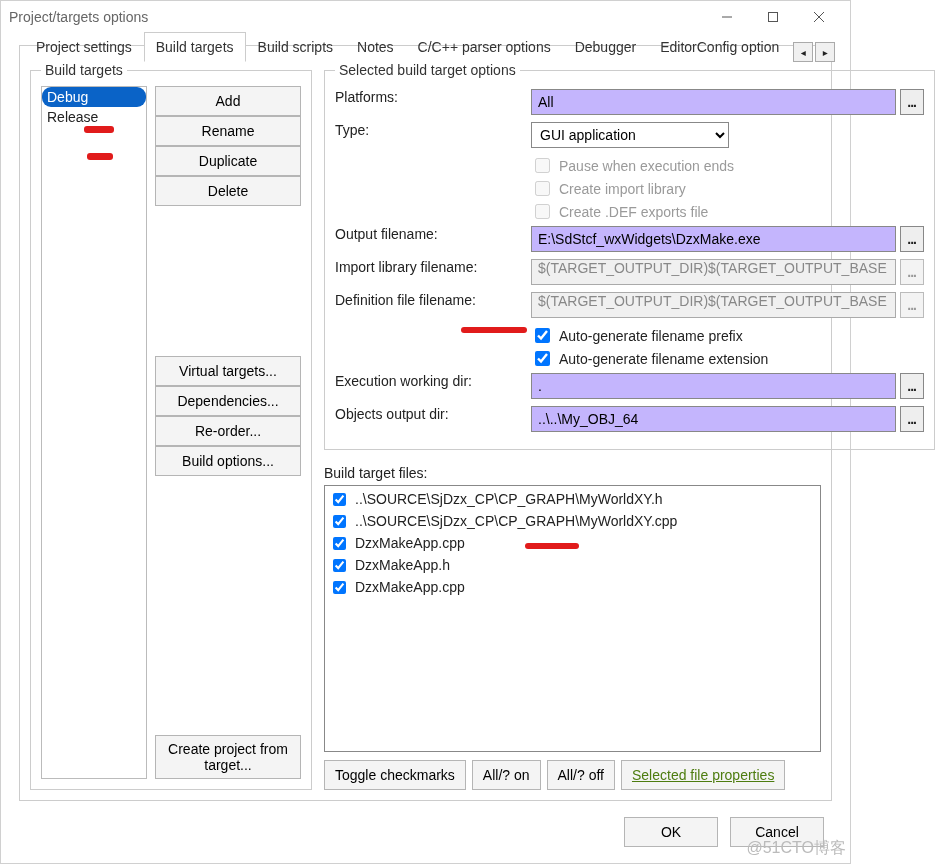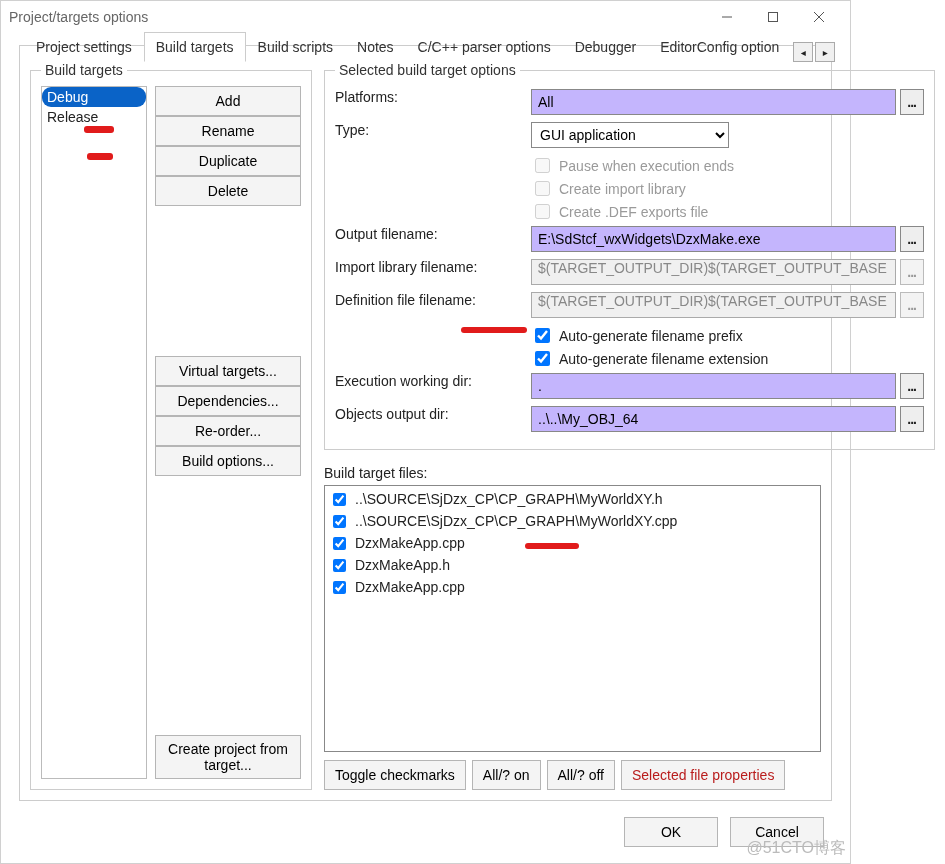--- a/index.html
+++ b/index.html
@@ -42,21 +42,21 @@
   .check-row { display:flex; align-items:center; gap:6px; margin:2px 0 2px 0; }
   .check-row.disabled { color:#9a9a9a; }
   .check-row input[type=checkbox] { width:15px; height:15px; }
   .chk-group { margin-left:196px; margin-top:2px; margin-bottom:4px; }
   .files-area { flex:1; display:flex; flex-direction:column; min-height:0; }
   .files-label { margin-bottom:4px; }
   .files-list { flex:1; border:1px solid #888; overflow-y:scroll; padding:2px 4px; background:#fff; }
   .files-list .file-row { display:flex; align-items:center; gap:6px; height:22px; }
   .files-buttons { display:flex; gap:6px; margin-top:8px; }
   .files-buttons button.win { flex:0 0 auto; }
-  .files-buttons .sel-prop { flex:1; color:#b91c1c; }
+  .files-buttons .sel-prop { flex:1; color:#4d7c0f;text-decoration:underline; }
   .footer { position:absolute; bottom:16px; right:26px; display:flex; gap:12px; }
   .footer button.win { width:94px; }
   .redmark { position:absolute; background:#e11b1b; border-radius:3px; pointer-events:none; }
   .watermark { position:absolute; right:4px; bottom:4px; color:#bbb; font-size:16px; }
 </style>
 </head>
 <body>
 
 <div class="window">
 

